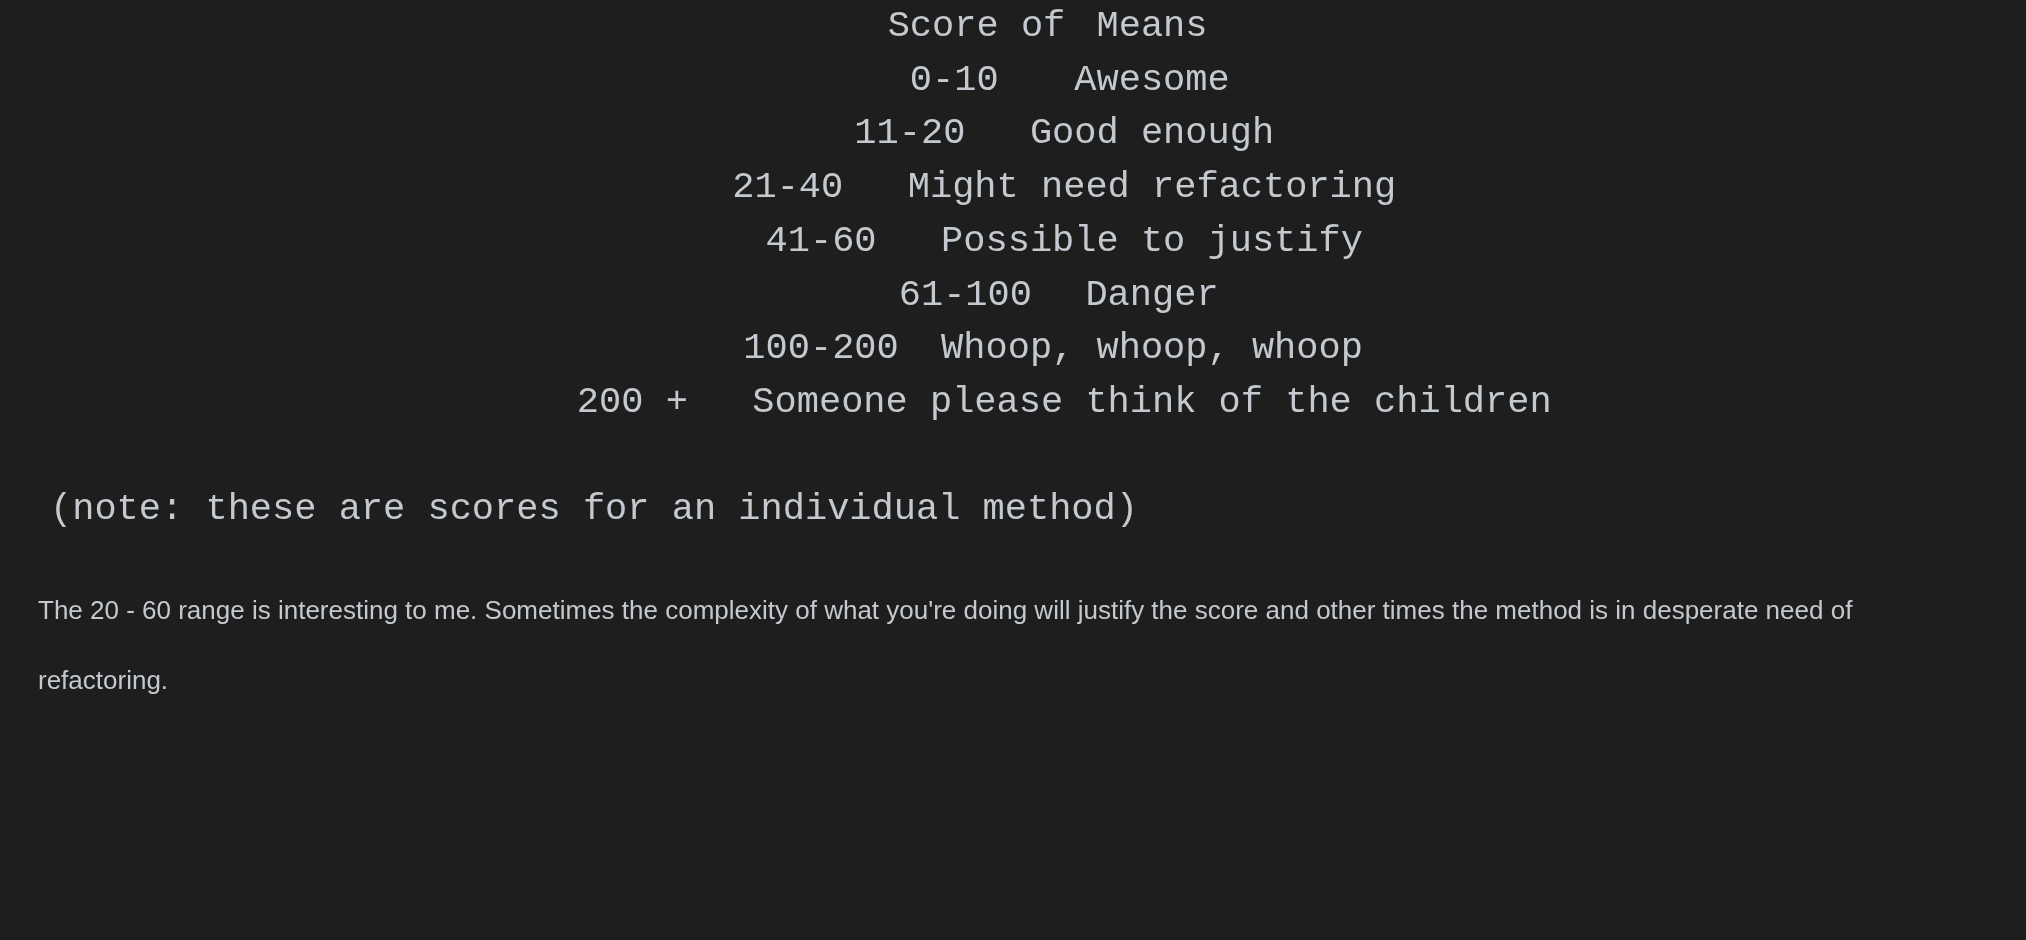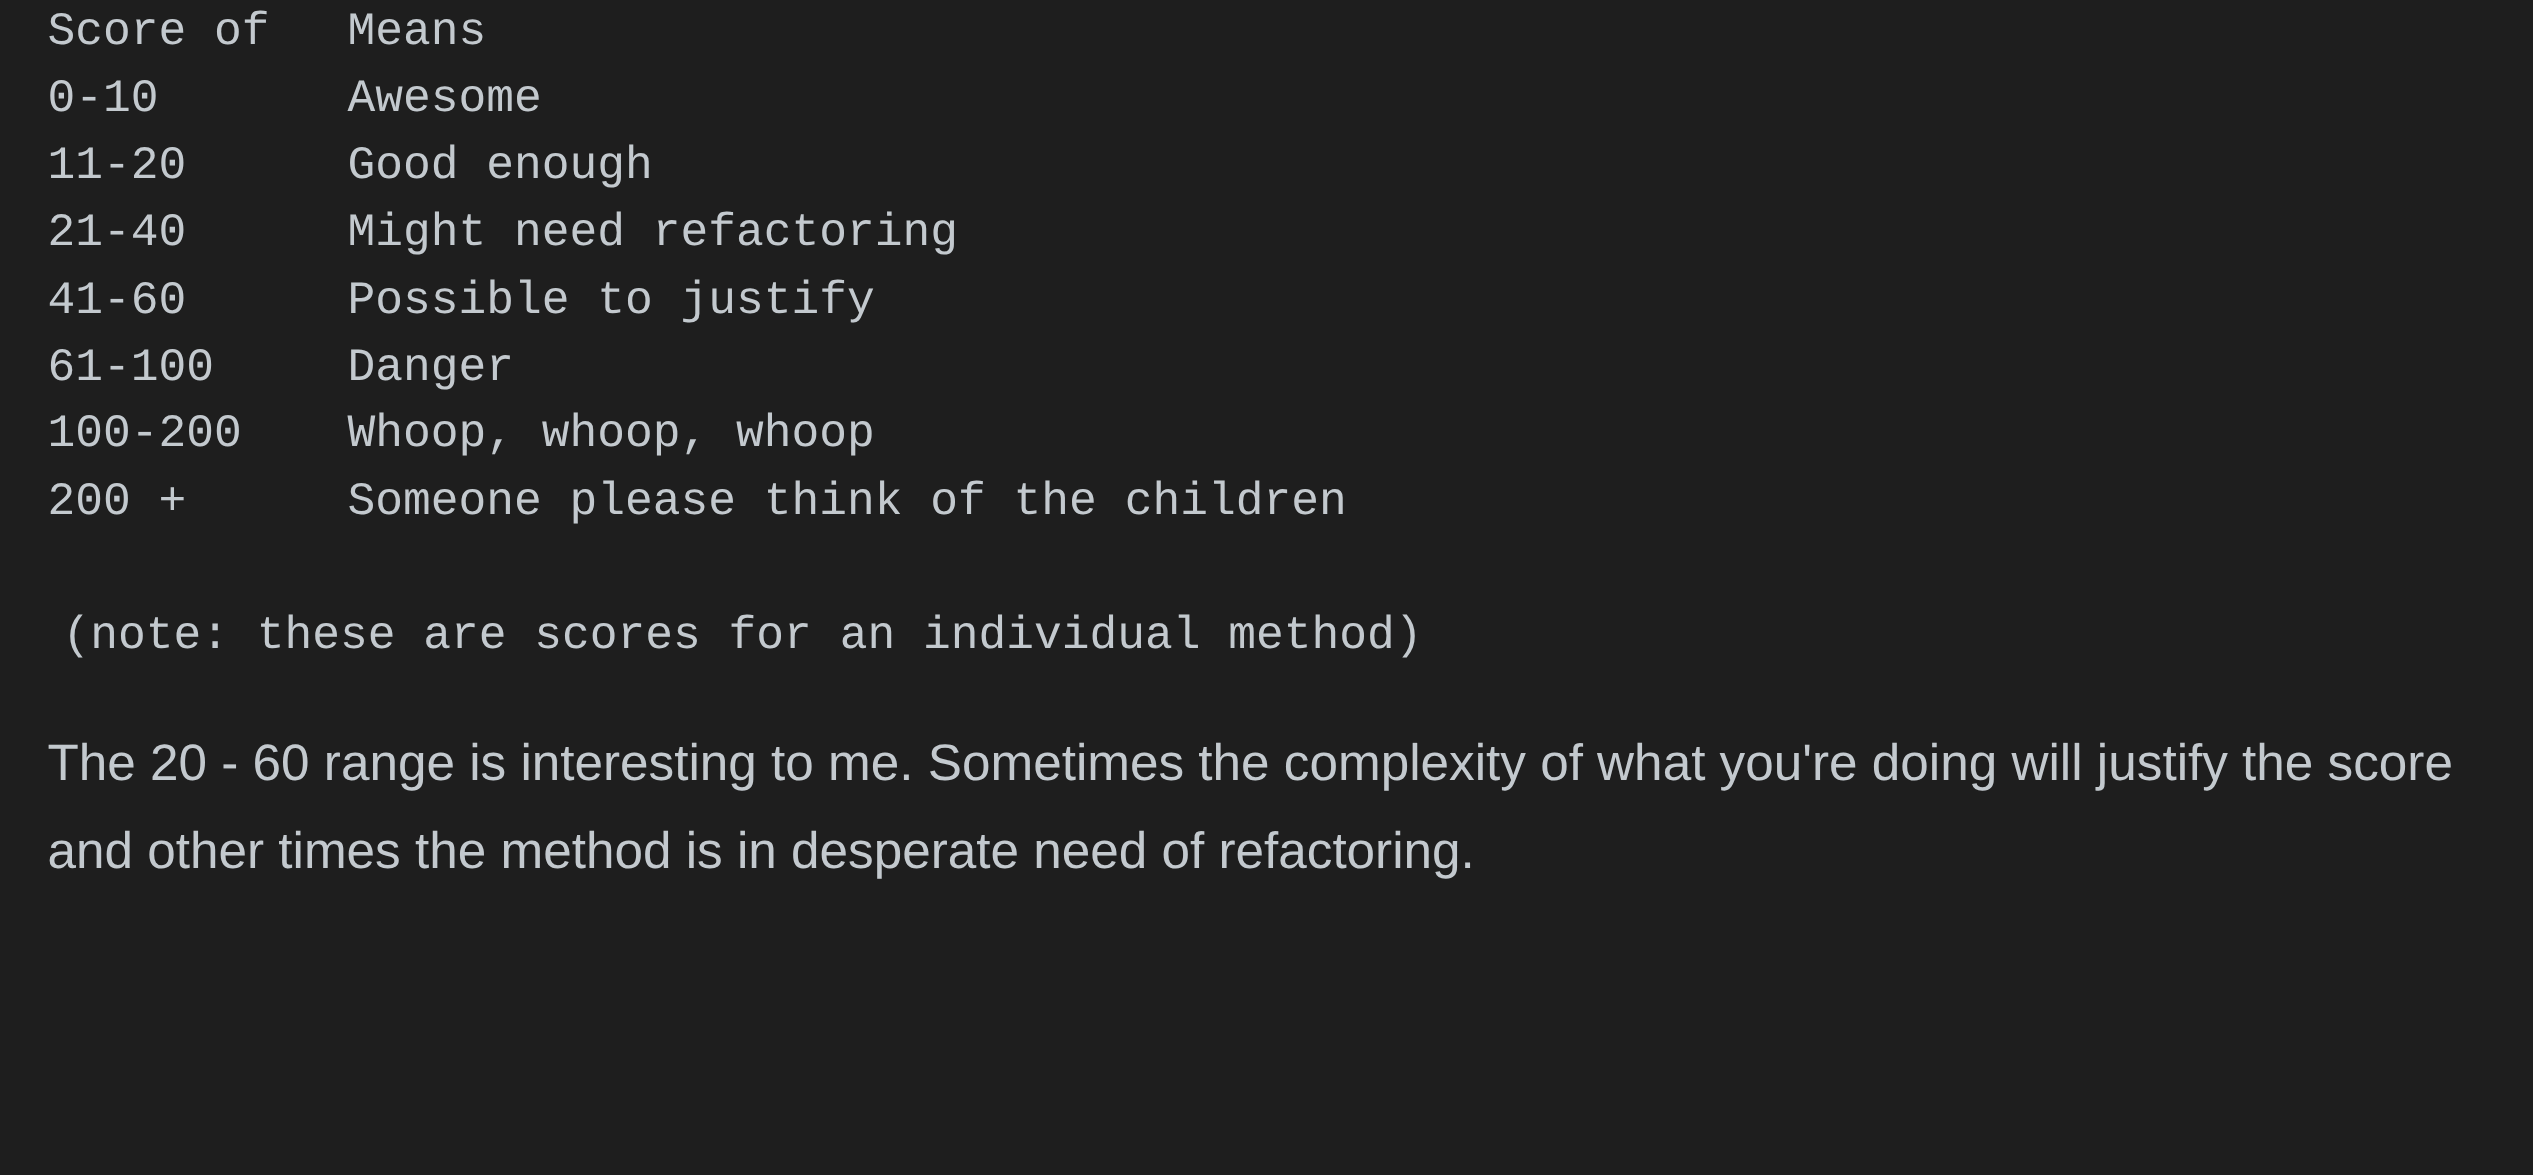--- a/index.html
+++ b/index.html
@@ -31,20 +31,21 @@
     font-family: "Liberation Mono", "DejaVu Sans Mono", monospace;
     font-size: 37px;
     line-height: 53.7px;
     color: #c3c9ce;
     white-space: pre;
     letter-spacing: 0px;
   }
   .code-row {
     display: block;
     white-space: pre;
+    text-align: center;
   }
   .col-score {
     display: inline-block;
     width: 240px;
     vertical-align: top;
   }
   .col-means {
     display: inline-block;
     vertical-align: top;
   }
@@ -59,21 +60,21 @@
     white-space: pre;
     margin-left: 12px;
   }
 
   
   .prose {
     margin: 0;
     padding-top: 38px;
     width: 1950px;
     font-family: "Liberation Sans", "DejaVu Sans", sans-serif;
-    font-size: 41px;
+    font-size: 26px;
     line-height: 70px;
     color: #c3c9ce;
     font-weight: 400;
   }
 </style>
 </head>
 <body>
 
 <div class="page">
 

